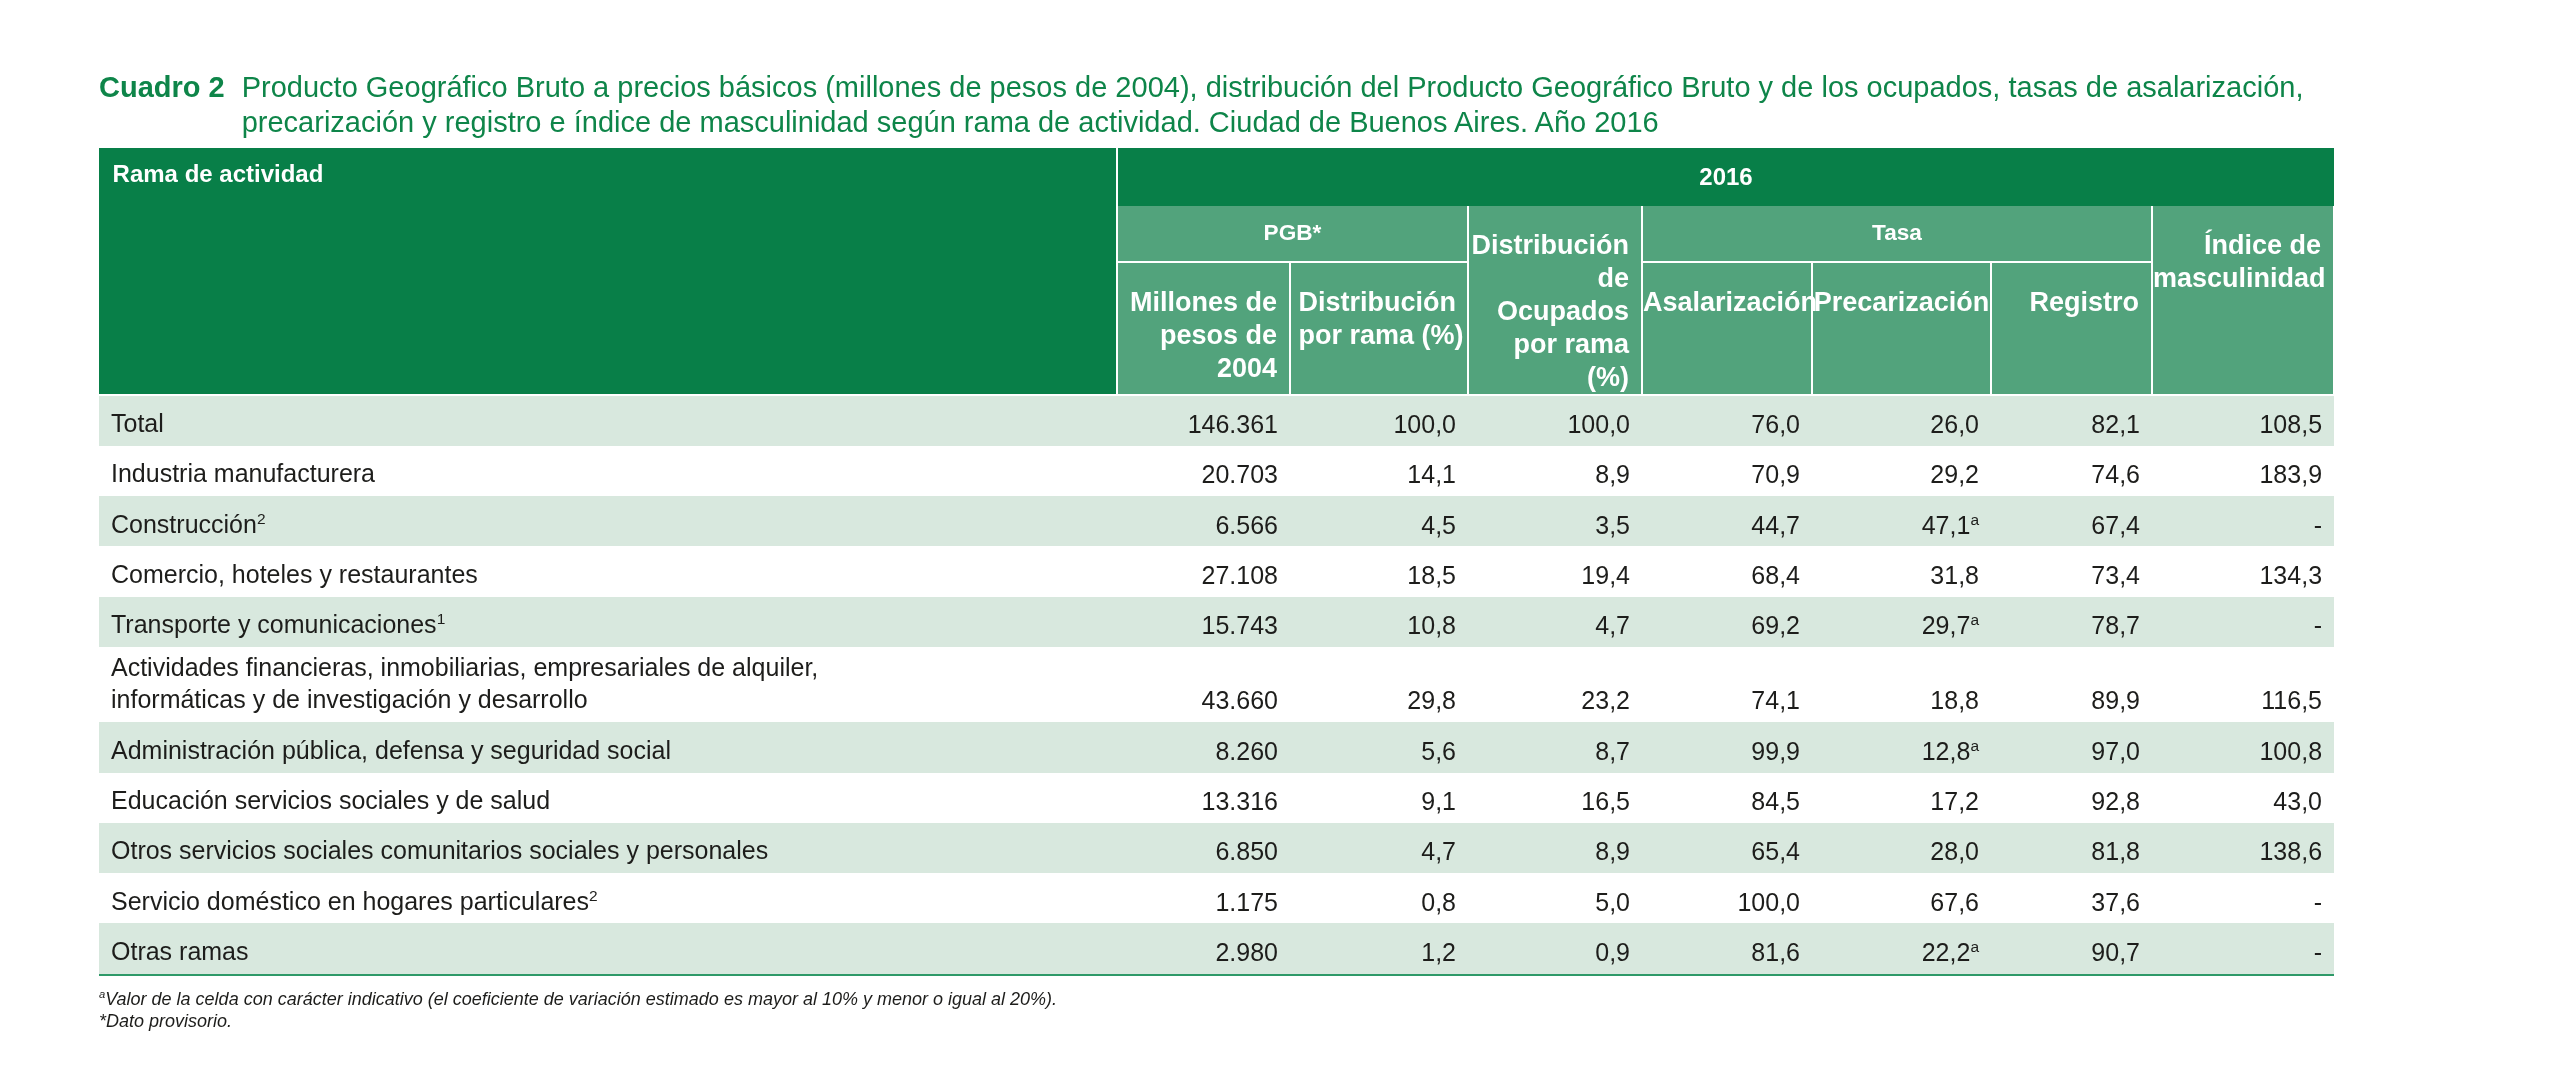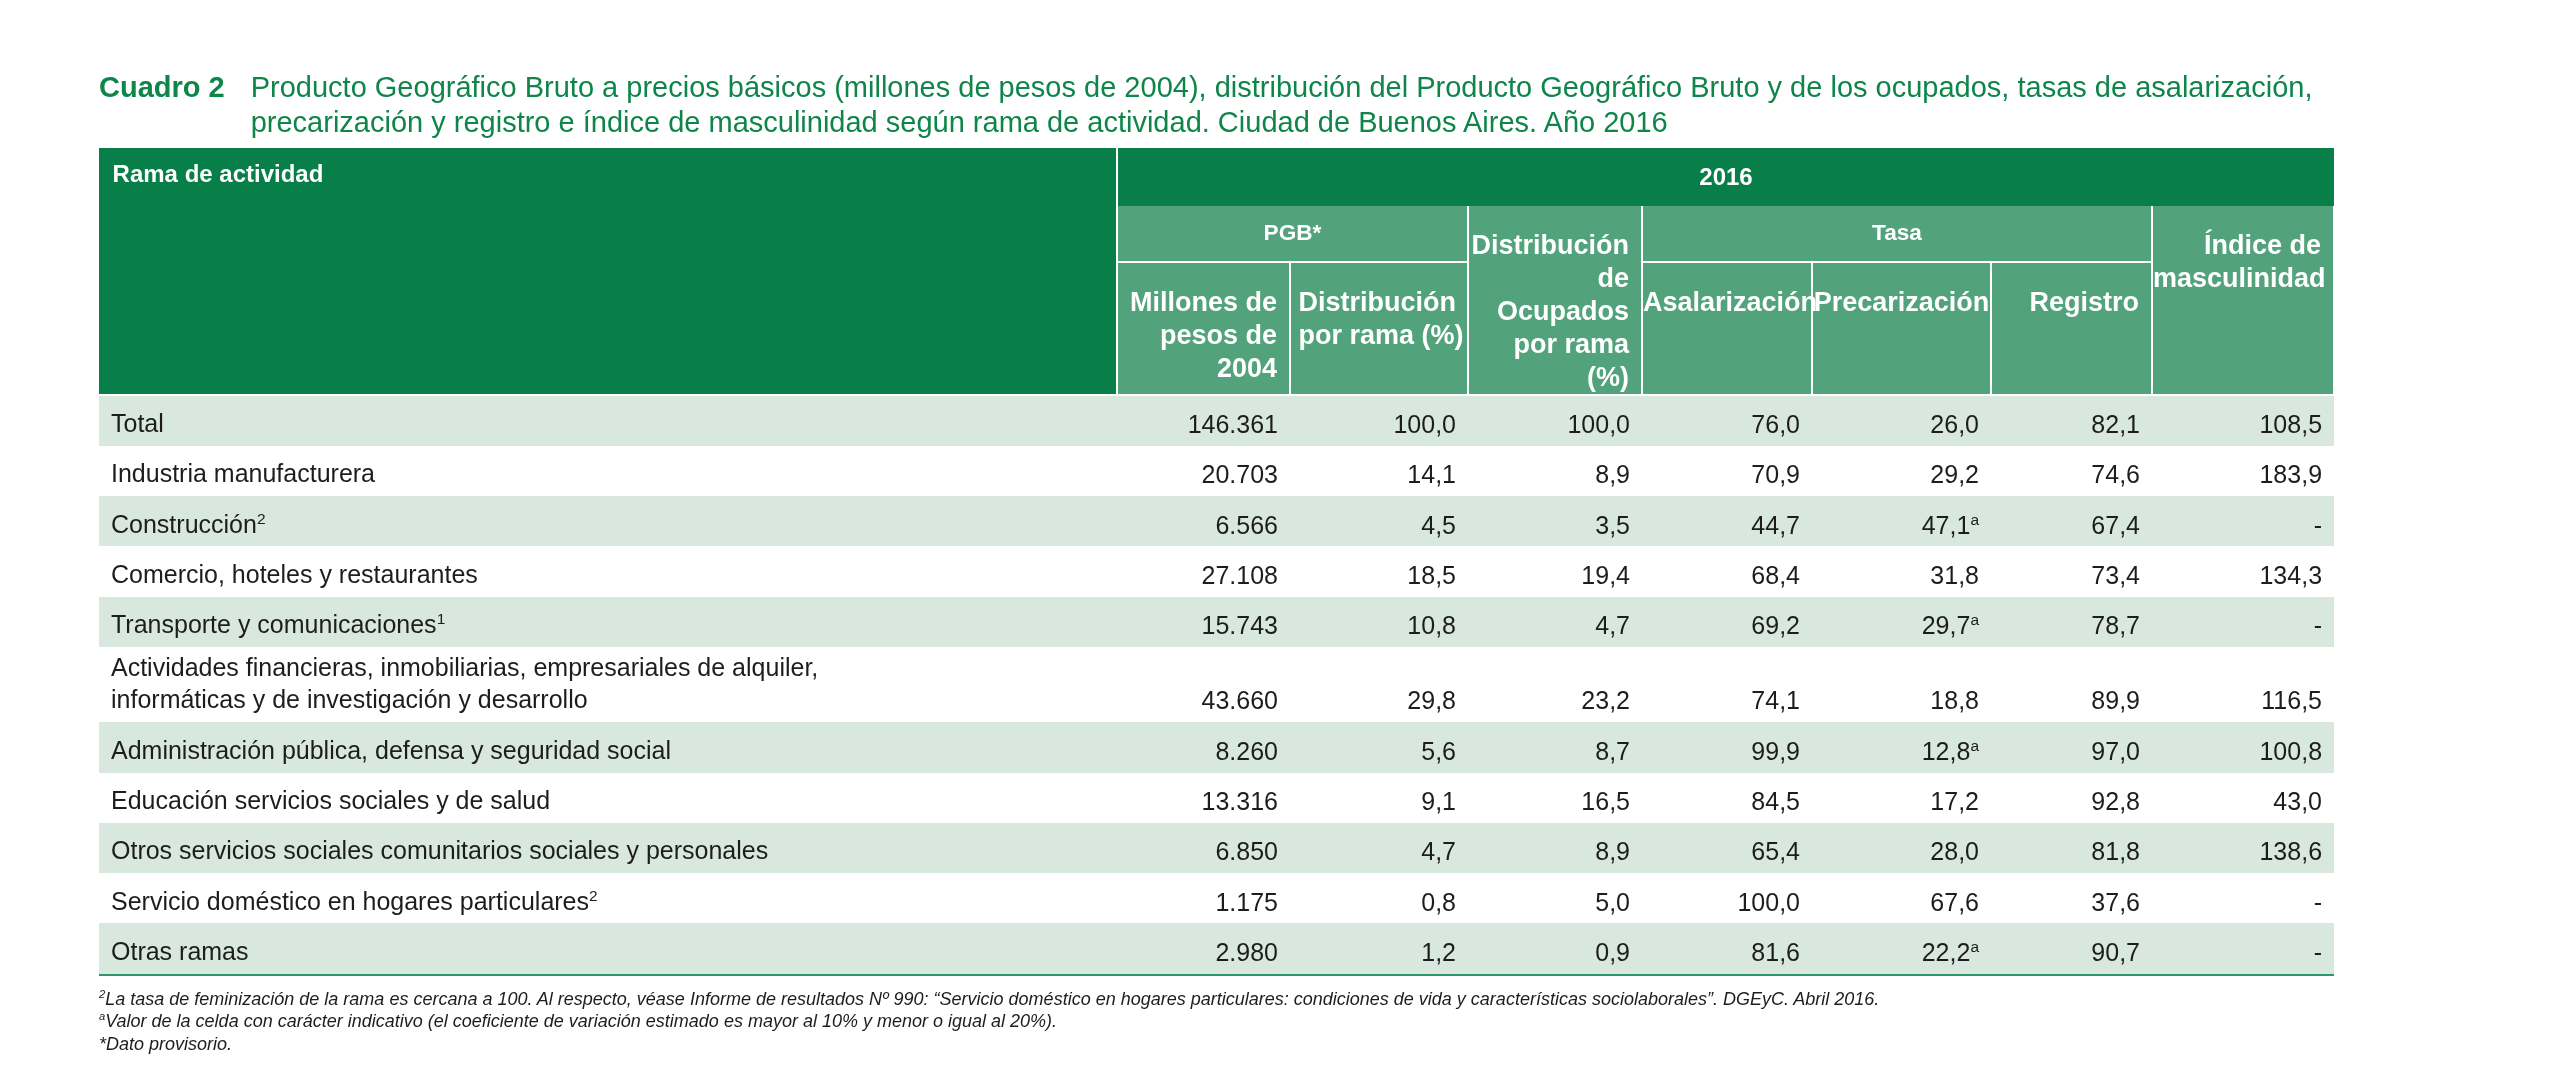--- a/index.html
+++ b/index.html
@@ -6,21 +6,21 @@
   body {
     width:2576px; height:1066px; background:#ffffff;
     font-family:"Liberation Sans", sans-serif;
     color:#1d1d1b;
     -webkit-font-smoothing:antialiased;
   }
   .page { padding:70px 0 0 99px; }
 
   
   .title { display:flex; align-items:flex-start; font-size:29px; line-height:35px; color:#0e8549; }
-  .title-label { font-weight:bold; white-space:nowrap; margin-right:26px; }
+  .title-label { font-weight:bold; white-space:nowrap; margin-right:17px; }
   .title-text { width:2172px; }
 
   
   table { border-collapse:collapse; table-layout:fixed; width:2236px; margin-top:7.5px; }
   th { font-weight:bold; color:#ffffff; padding:0; }
   .h-dark { background:#087f48; }
   .h-mid  { background:#52a37c; border:2.3px solid #ffffff; border-top:0; }
   th.rama { text-align:left; vertical-align:top; padding:12px 0 0 13.6px; font-size:24px;
             border-right:2.3px solid #ffffff; }
   th.year { font-size:24px; text-align:center; vertical-align:middle; }
@@ -200,19 +200,18 @@
           <td class="num">0,9</td>
           <td class="num">81,6</td>
           <td class="num">22,2<sup>a</sup></td>
           <td class="num">90,7</td>
           <td class="num">-</td>
         </tr>
       </tbody>
   </table>
 
   <div class="footnotes" id="footnotes">
-      <div><sup>2</sup>La tasa de feminización de la rama es cercana a 100. Al respecto, véase Informe de resultados Nº 990: “Servicio doméstico en hogares particulares: condiciones de vida y características sociolaborales”. DGEyC. Abril 2016.</div>
       <div><sup>a</sup>Valor de la celda con carácter indicativo (el coeficiente de variación estimado es mayor al 10% y menor o igual al 20%).</div>
       <div>*Dato provisorio.</div>
     </div>
 
 </div>
 
 
 </body></html>

